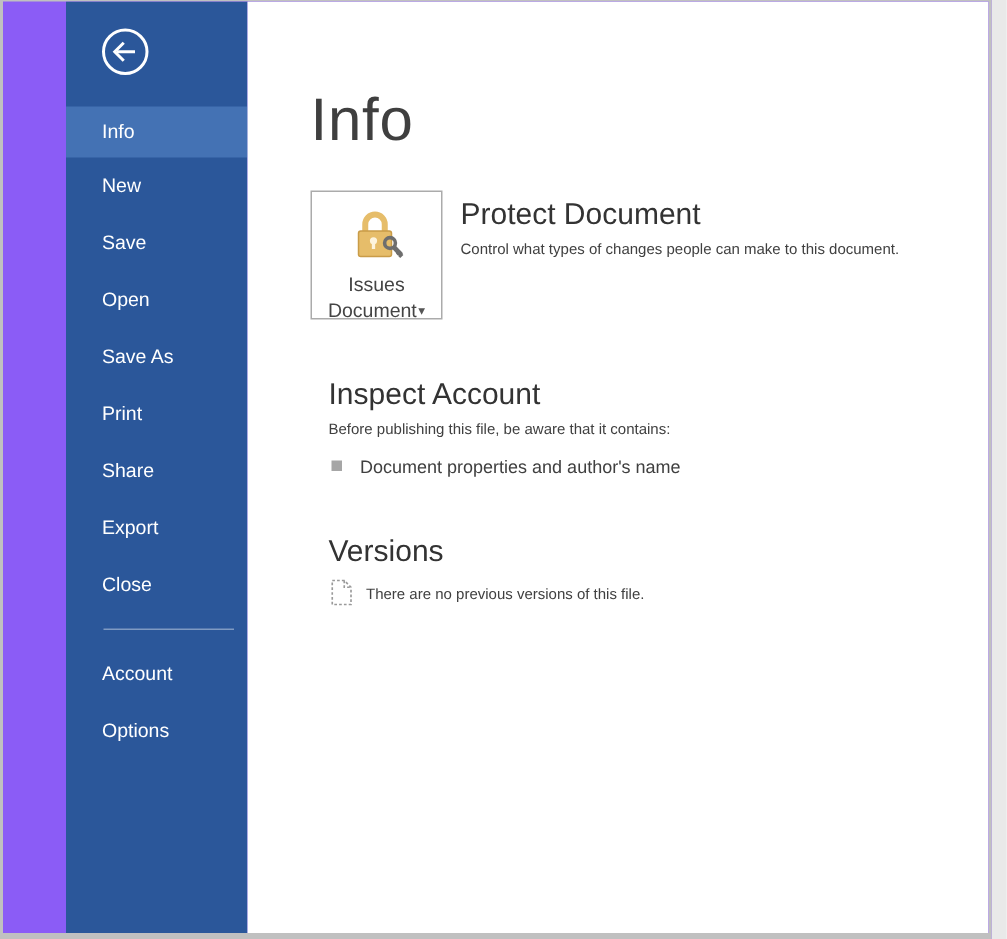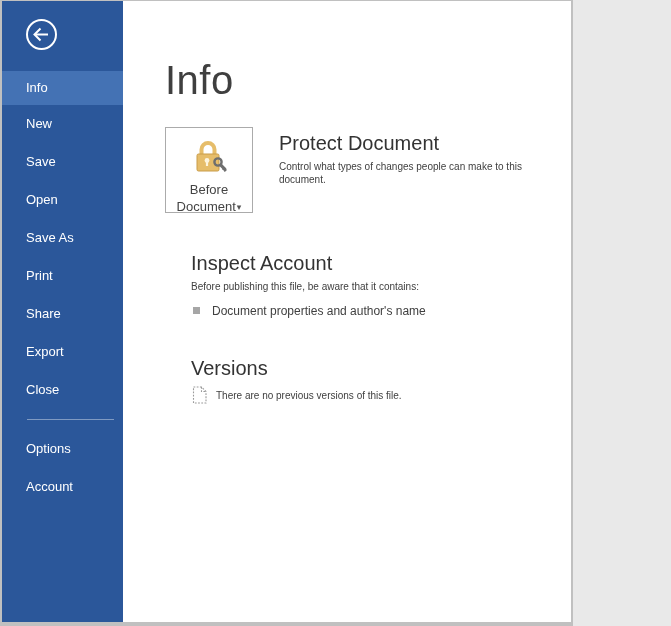--- a/index.html
+++ b/index.html
@@ -1,28 +1,29 @@
 <!DOCTYPE html>
 <html style="--sidebar-blue: #2b579a; --sidebar-selected: #4472b4; --window-border: #c0c0c0; --title-text: #3f3f3f; --heading-text: #333333; --body-text: #404040; --button-border: #ababab; --icon-gray: #8c8c8c; --lock-gold: #e6bd6a; --key-gray: #6e6e6e; --check-red: #c8472a; --pages-gold: #dfb660; --bullet-gray: #a6a6a6;"><head>
 <meta charset="utf-8">
 <style>
   * { box-sizing: border-box; }
   html, body { margin: 0; padding: 0; background: #e9e9e9; }
   body { font-family: "Liberation Sans", sans-serif; }
 
   .window {
-    width: 573px; height: 626px;
-    background: #0f766e;
+    width: 661px; height: 626px;
+    background: #8b5cf6;
     border-top: 1px solid var(--window-border, #c0c0c0);
     border-left: 2px solid var(--window-border, #c0c0c0);
     border-right: 2px solid var(--window-border, #c0c0c0);
     border-bottom: 4px solid var(--window-border, #c0c0c0);
     display: flex;
     overflow: hidden;
     position: relative;
+    padding-left: 42px;
   }
 
   
   .sidebar {
     width: 121px; flex-shrink: 0;
     background: var(--sidebar-blue, #2b579a);
     color: #fff;
   }
   .back-button {
     margin: 17px 0 0 23px;
@@ -82,21 +83,21 @@
     text-align: center;
     white-space: nowrap;
   }
   .caret {
     font-size: 9px;
     color: #555;
     vertical-align: 1px;
     margin-left: 1px;
   }
 
-  .section-text { margin-left: 26px; padding-top: 5px; }
+  .section-text { margin-left: 12px; padding-top: 5px; }
   .section-heading {
     font-size: 20px;
     font-weight: 400;
     color: var(--heading-text, #333);
     margin: 0 0 7px 0;
     line-height: 1.1;
   }
   .section-desc {
     font-size: 10px;
     color: var(--body-text, #404040);
@@ -150,42 +151,42 @@
       <div class="nav-item selected">Info</div>
       <div class="nav-item">New</div>
       <div class="nav-item">Save</div>
       <div class="nav-item">Open</div>
       <div class="nav-item">Save As</div>
       <div class="nav-item">Print</div>
       <div class="nav-item">Share</div>
       <div class="nav-item">Export</div>
       <div class="nav-item">Close</div>
       <div class="nav-separator"></div>
+      <div class="nav-item">Account</div>
       <div class="nav-item">Options</div>
-      <div class="nav-item">Account</div>
     </nav>
   </aside>
 
   <main class="main">
     <h1 class="page-title">Info</h1>
 
     <div class="info-section">
       <button class="big-btn">
         <span class="btn-icon">
           <svg width="40" height="40" viewBox="0 0 40 40">
             <path class="lock-shackle" d="M12.5 18 V12.5 a6.5 6.5 0 0 1 13 0 V18" stroke-width="4"></path>
             <rect class="lock-body" x="8" y="17" width="22" height="17" rx="1.5" stroke-width="1"></rect>
             <circle cx="18" cy="23.5" r="2.4" fill="#fdf4dd"></circle>
             <rect x="16.9" y="24.5" width="2.2" height="4.5" fill="#fdf4dd"></rect>
             <circle class="key-part" cx="29" cy="25" r="3.6" stroke-width="2.4"></circle>
             <path class="key-part" d="M31.4 27.6 L36.5 33" stroke-width="3.2"></path>
             <path class="key-part" d="M33.6 32.6 L36 30.4 M35.2 34.4 L37.3 32.3" stroke-width="1.8"></path>
           </svg>
         </span>
-        <span class="btn-label">Before</span>
+        <span class="btn-label">Issues</span>
         <span class="btn-label">
           <span>Document</span><span class="caret">▾</span>
         </span>
       </button>
       <div class="section-text">
         <h2 class="section-heading">Protect Document</h2>
         <p class="section-desc">Control what types of changes people can make to this document.</p>
       </div>
     </div>
 

